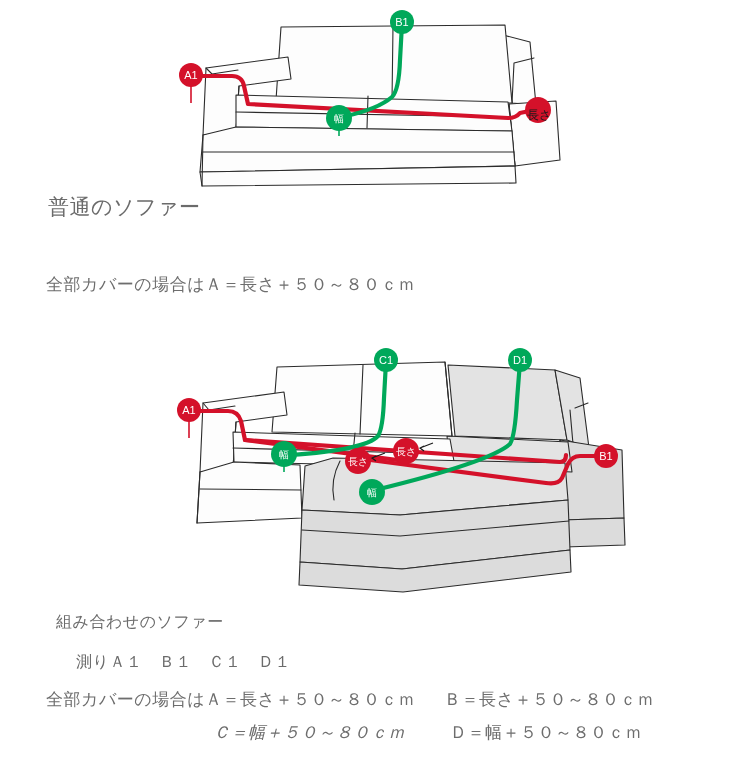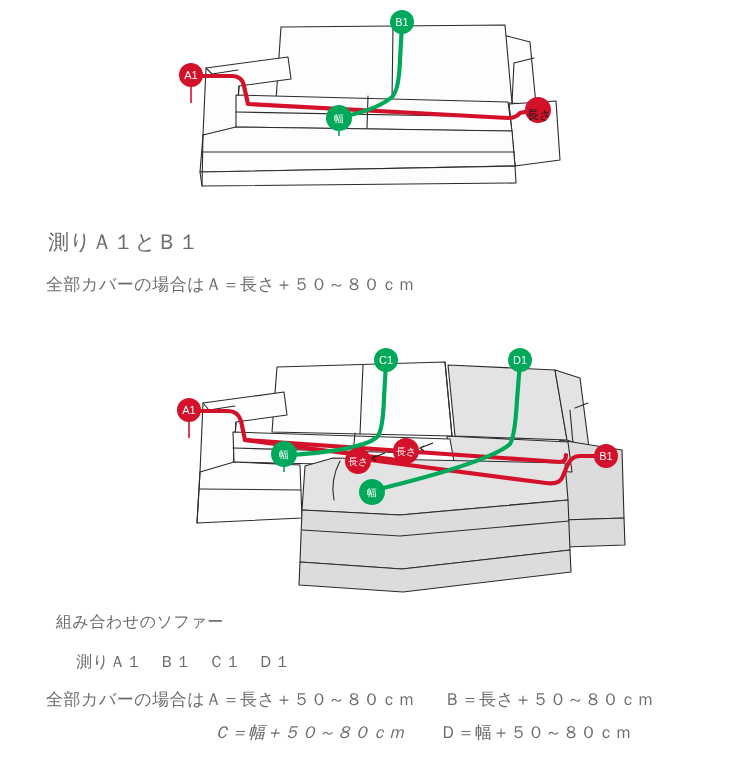--- a/index.html
+++ b/index.html
@@ -52,21 +52,21 @@
   #block-normal-title     { left: 48px; top: 193px; }
   #block-normal-measure   { left: 48px; top: 228px; }
   #block-normal-formula-a { left: 46px; top: 273px; }
   #block-normal-formula-b { left: 198px; top: 305px; }
 
   #block-sect-title       { left: 56px; top: 645px; }
   #block-sect-measure     { left: 48px; top: 652px; }
   #block-sect-formula-a   { left: 46px; top: 688px; }
   #block-sect-formula-b   { left: 444px; top: 688px; }
   #block-sect-formula-c   { left: 213px; top: 721px; font-style: italic; }
-  #block-sect-formula-d   { left: 440px; top: 721px; }
+  #block-sect-formula-d   { left: 450px; top: 721px; }
 
   svg { display: block; overflow: visible; }
   .sofa-line {
     fill: none;
     stroke: #2b2b2b;
     stroke-width: 1.1;
     stroke-linejoin: round;
     stroke-linecap: round;
   }
   .sofa-fill-light { fill: #fdfdfd; }
@@ -161,21 +161,21 @@
       </g>
 
       <g>
         <circle cx="538" cy="110" r="13" fill="#D4112A"></circle>
         <text class="marker-label-dark" x="527" y="115">長さ</text>
       </g>
 
     </svg>
   </div>
 
-  <div class="textblock t-heading" id="block-normal-measure">測りＡ１とＢ１</div>
+  <div class="textblock t-heading" id="block-normal-title">普通のソファー</div>
   <div class="textblock t-small" id="block-normal-formula-a">全部カバーの場合はＡ＝長さ＋５０～８０ｃｍ</div>
 
   <div class="diagram" id="diagram-sectional-sofa">
     <svg width="750" height="265" viewBox="0 0 750 265">
 
       <path class="sofa-line sofa-fill-shade" d="M448,25 L555,30 L567,100 L455,96 Z"></path>
       <path class="sofa-line sofa-fill-shade" d="M555,30 L580,38 L589,108 L567,100 Z"></path>
       <path class="sofa-line" d="M575,68 L588,63"></path>
       <path class="sofa-line" d="M570,70 L573,104"></path>
 

